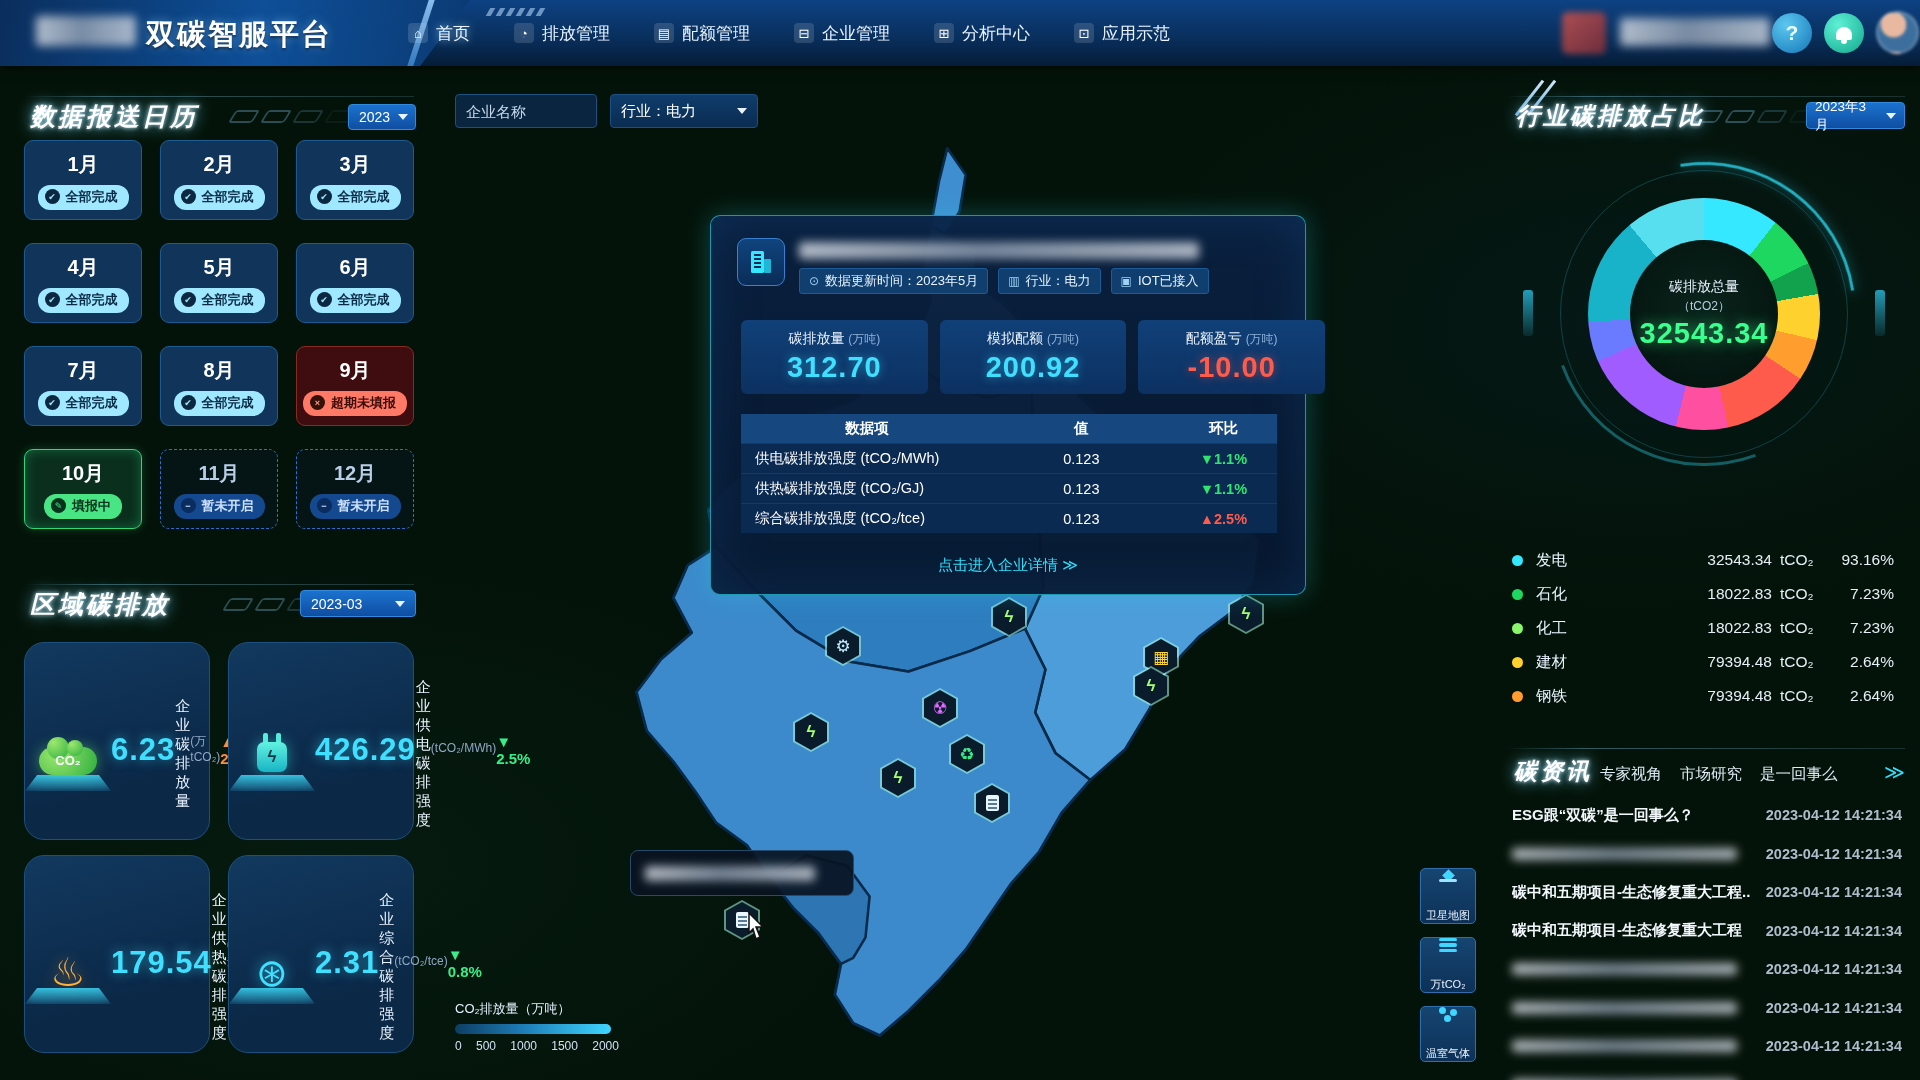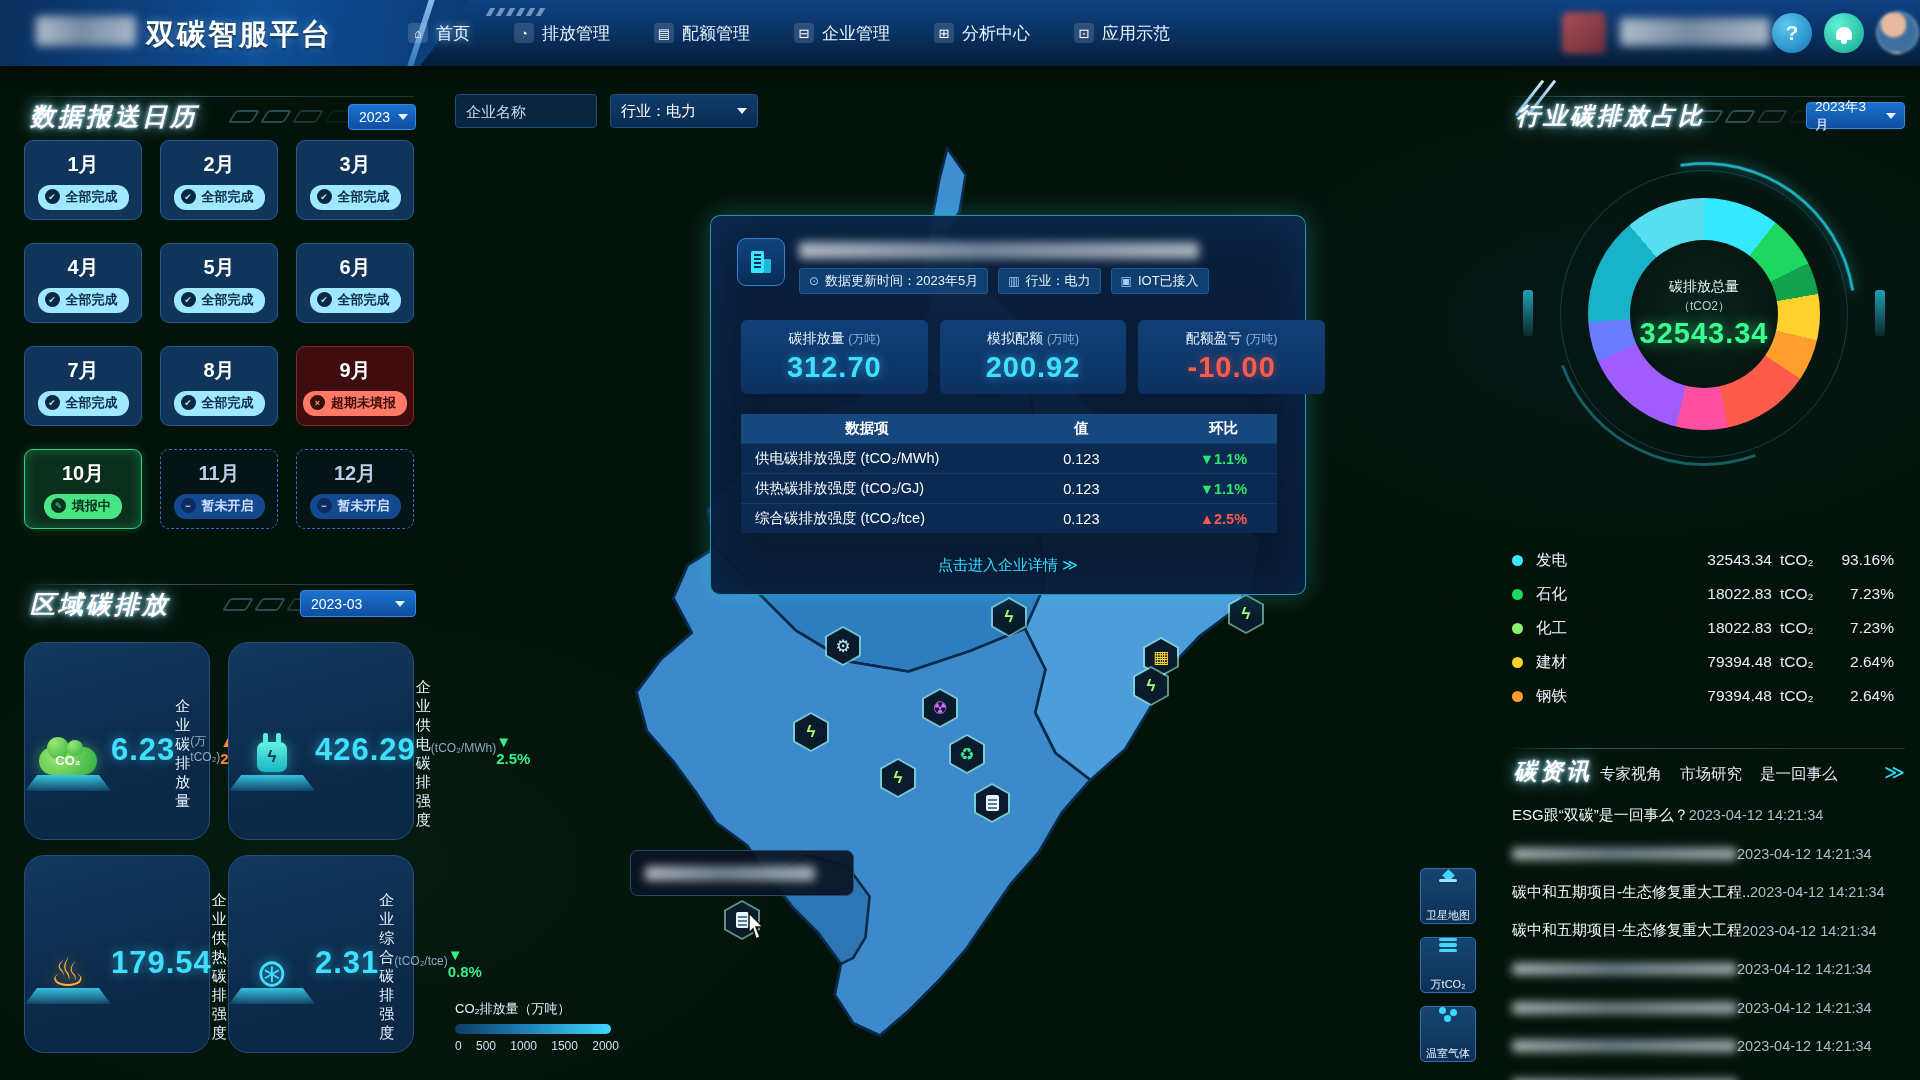--- a/index.html
+++ b/index.html
@@ -188,21 +188,21 @@
   .leg-dot { width:11px; height:11px; border-radius:50%; }
   .leg-name { color:#eaf4ff; } .leg-val { text-align:right; color:#e6eef6; } .leg-unit { padding-left:8px; color:#e6eef6; } .leg-pct { text-align:right; color:#e6eef6; }
 
   
   .news-line { left:1505px; top:748px; width:400px; }
   .news-title { left:1514px; top:756px; font-size:23px; }
   .news-tabs { position:absolute; left:1600px; top:764px; display:flex; gap:18px; font-size:15.5px; color:#dfe9f4; }
   .news-tab { cursor:pointer; white-space:nowrap; }
   .news-more { position:absolute; left:1884px; top:760px; font-size:20px; color:#2ee0ff; cursor:pointer; }
   .news-list { position:absolute; left:1512px; top:796px; width:390px; }
-  .news-row { height:38.5px; display:flex; align-items:center; cursor:pointer; }
+  .news-row { height:38.5px; display:flex; align-items:center; justify-content:space-between; cursor:pointer;font-weight:bold; }
   .news-row .n-title { font-size:15px; color:#f2f7fc; white-space:nowrap; overflow:hidden; max-width:238px; }
   .news-row .n-blur { width:225px; height:12px; }
   .news-row .n-time { font-size:14.5px; color:#aebccb; white-space:nowrap; }
 </style>
 </head>
 <body>
 
 <div class="stage">
 
   <header class="topbar">

